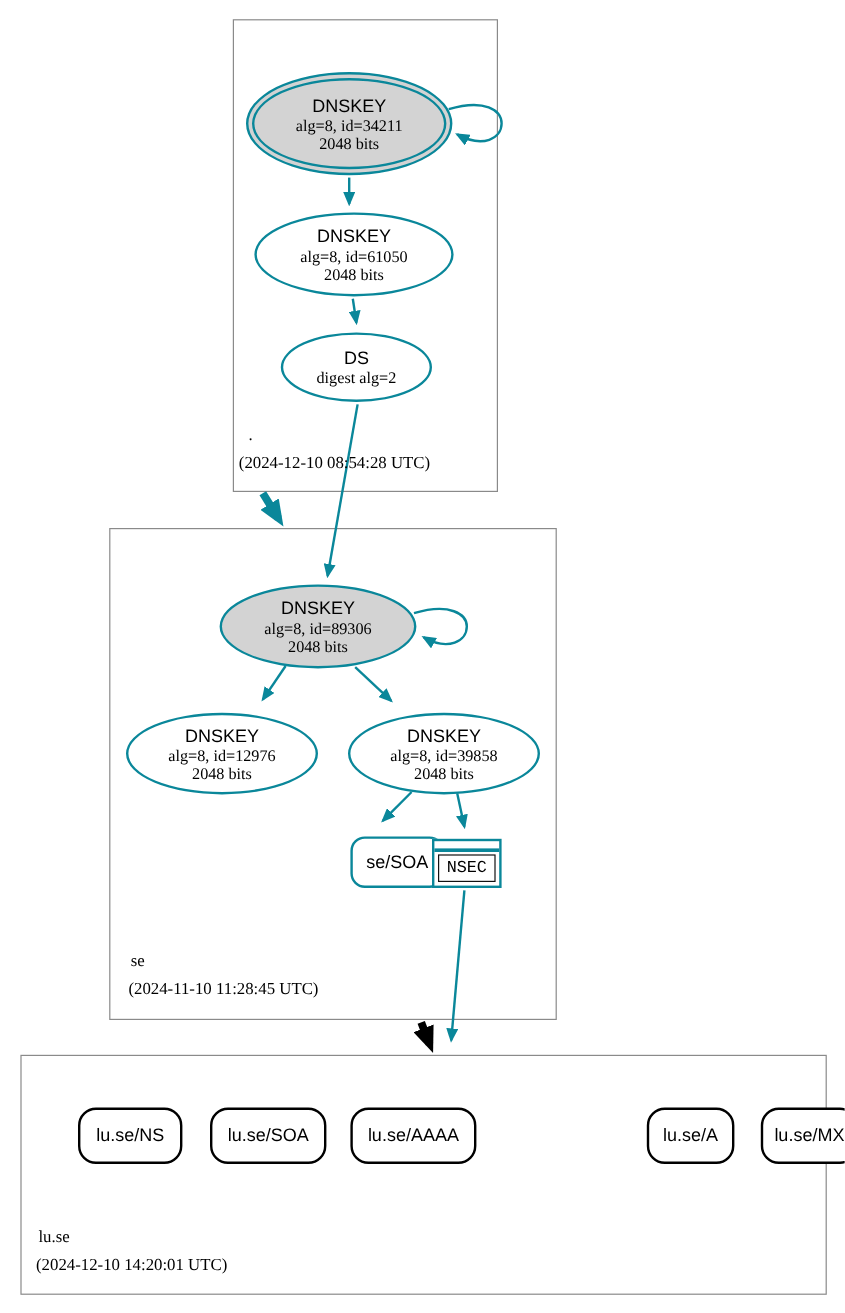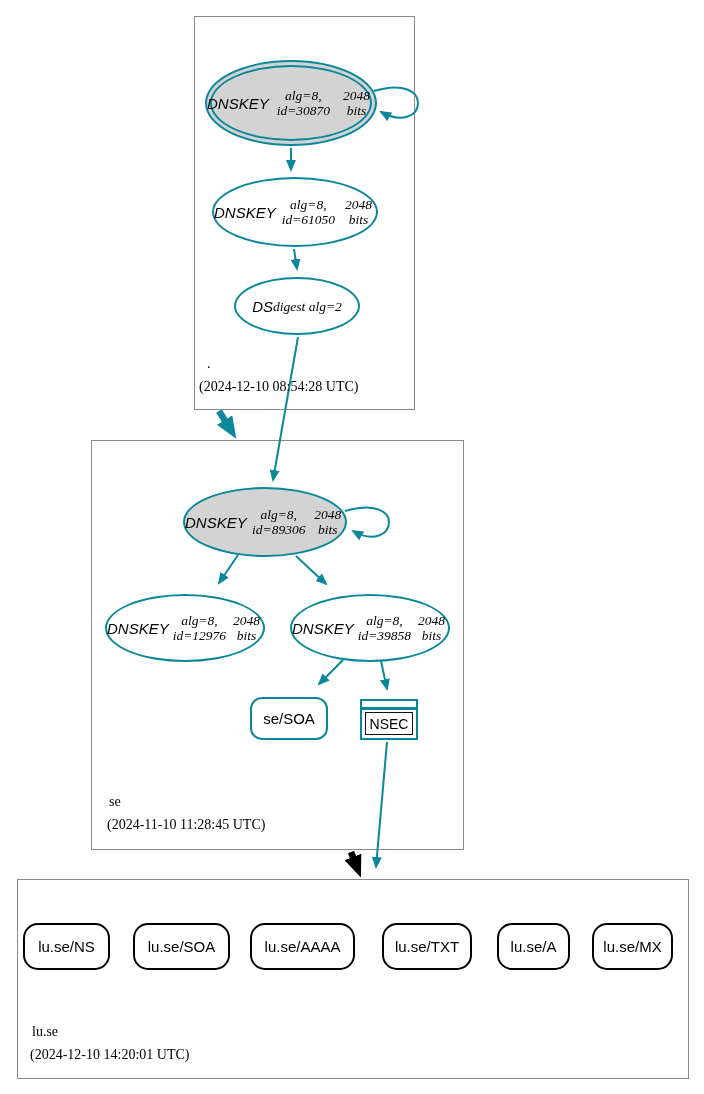--- a/index.html
+++ b/index.html
@@ -8,41 +8,41 @@
     font-family:"Liberation Sans", sans-serif; color:#000; overflow:hidden;
   }
   .zone-box { position:absolute; border:1px solid #8a8a8a; background:transparent; }
   .zone-name, .zone-ts {
     position:absolute; font-family:"Liberation Serif","DejaVu Serif",serif;
     font-size:14px; color:#000; white-space:nowrap;
   }
   .edges { position:absolute; left:0; top:0; pointer-events:none; }
   .ellipse {
     position:absolute; box-sizing:border-box; border:2px solid #0a879a; border-radius:50%;
-    background:#ffffff; display:flex; flex-direction:row; align-items:center;
-    justify-content:center; text-align:center;font-style:italic;
+    background:#ffffff; display:flex; flex-direction:column; align-items:center;
+    justify-content:center; text-align:center;
   }
   .ellipse.ksk { background:#d3d3d3; }
   .inner-ring { position:absolute; inset:3px; border:2px solid #0a879a; border-radius:50%; pointer-events:none; }
   .node-title { font-size:15px; line-height:17px; position:relative; }
   .node-sub { font-family:"Liberation Serif","DejaVu Serif",serif; font-size:13.5px; line-height:15px; position:relative; }
   .rrset {
     position:absolute; box-sizing:border-box; border:2px solid #000; border-radius:15px;
     background:#fff; display:flex; align-items:center; justify-content:center;
-    font-size:15px; white-space:nowrap;
+    font-size:15px; white-space:nowrap;margin-left:42px;
   }
   .rrset.secure { border-color:#0a879a; border-radius:12px; }
   .nsec-node {
     position:absolute; box-sizing:border-box; border:2px solid #0a879a; background:#fff;
     display:flex; flex-direction:column;
   }
   .nsec-strip { height:6px; border-bottom:3px solid #0a879a; }
   .nsec-label {
     flex:1; margin:2px 3px 3px 3px; border:1px solid #111;
-    display:flex; align-items:center; justify-content:center; font-size:14px;
+    display:flex; align-items:center; justify-content:center; font-size:14px;font-family:Liberation Mono, monospace;
   }
 </style>
 </head>
 <body>
 
 <div class="canvas">
 
   <div class="zone-box" style="left:194px; top:16px; width:219px; height:392px;"></div>
   <div class="zone-box" style="left:91px; top:440px; width:371px; height:408px;"></div>
   <div class="zone-box" style="left:17px; top:879px; width:670px; height:198px;"></div>
@@ -71,21 +71,21 @@
     <path d="M296,556 L326,584" fill="none" stroke="#0a879a" stroke-width="2" marker-end="url(#mTeal)"></path>
     <path d="M343,660 L319,684" fill="none" stroke="#0a879a" stroke-width="2" marker-end="url(#mTeal)"></path>
     <path d="M381,661 L387,689" fill="none" stroke="#0a879a" stroke-width="2" marker-end="url(#mTeal)"></path>
     <path d="M387,742 L376,867" fill="none" stroke="#0a879a" stroke-width="2" marker-end="url(#mTeal)"></path>
     <path d="M351,852 L358,870" fill="none" stroke="#000000" stroke-width="6.5" marker-end="url(#mBlackBig)"></path>
   </svg>
 
   <div class="ellipse ksk" style="left:205px; top:60px; width:172px; height:86px;">
     <div class="inner-ring"></div>
     <div class="node-title">DNSKEY</div>
-    <div class="node-sub">alg=8, id=30870</div>
+    <div class="node-sub">alg=8, id=34211</div>
     <div class="node-sub">2048 bits</div>
   </div>
 
   <div class="ellipse" style="left:212px; top:177px; width:166px; height:70px;">
     <div class="node-title">DNSKEY</div>
     <div class="node-sub">alg=8, id=61050</div>
     <div class="node-sub">2048 bits</div>
   </div>
 
   <div class="ellipse" style="left:234px; top:277px; width:126px; height:58px;">
@@ -128,23 +128,20 @@
 
   <div class="rrset" style="left:23px; top:923px; width:87px; height:47px;">
     <span>lu.se/NS</span>
   </div>
   <div class="rrset" style="left:250px; top:923px; width:105px; height:47px;">
     <span>lu.se/AAAA</span>
   </div>
   <div class="rrset" style="left:133px; top:923px; width:97px; height:47px;">
     <span>lu.se/SOA</span>
   </div>
-  <div class="rrset" style="left:382px; top:923px; width:90px; height:47px;">
-    <span>lu.se/TXT</span>
-  </div>
   <div class="rrset" style="left:497px; top:923px; width:73px; height:47px;">
     <span>lu.se/A</span>
   </div>
   <div class="rrset" style="left:592px; top:923px; width:81px; height:47px;">
     <span>lu.se/MX</span>
   </div>
 
   <div class="zone-name" style="left:32px; top:1024px;text-align:center;">lu.se</div>
   <div class="zone-ts" style="left:30px; top:1047px;">(2024-12-10 14:20:01 UTC)</div>
 

